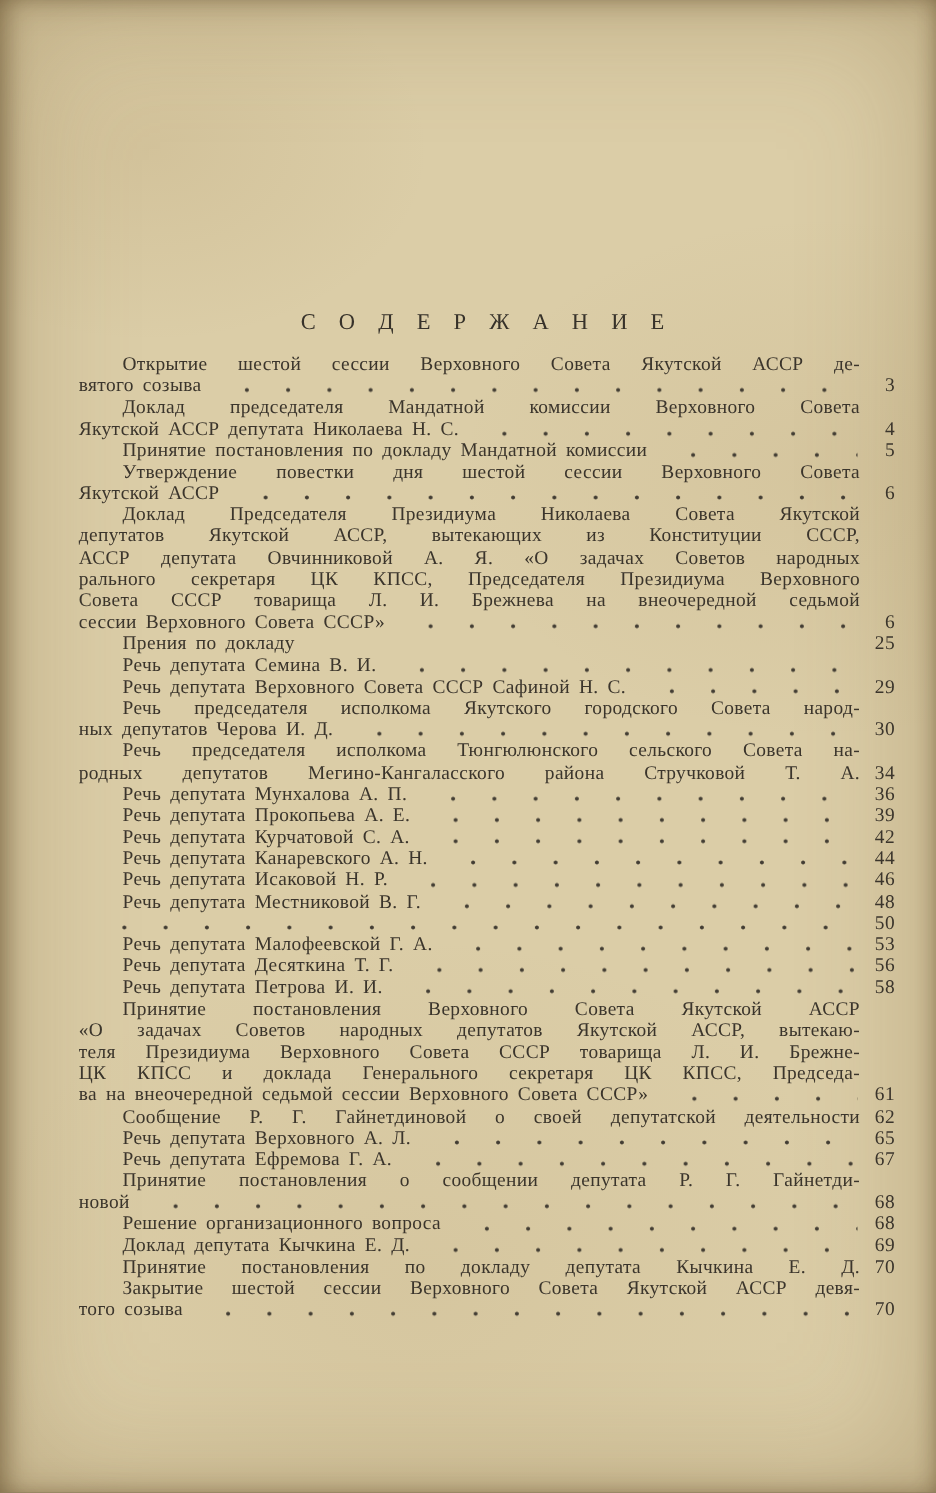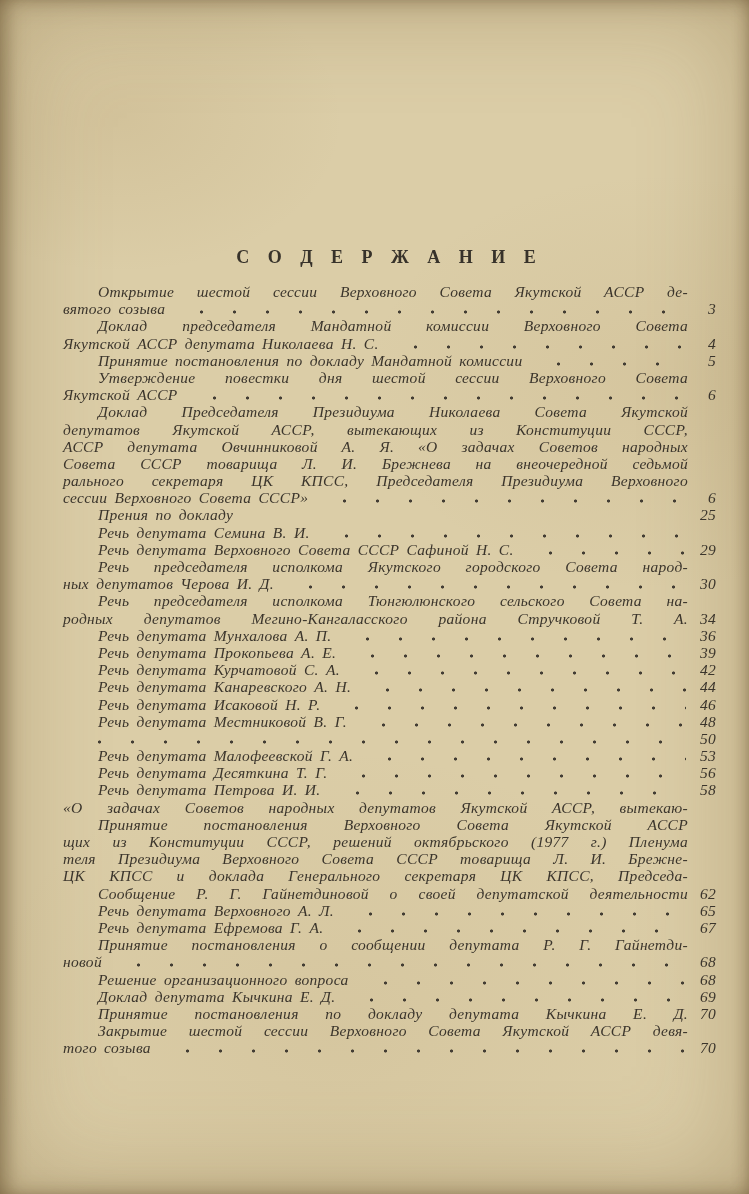--- a/index.html
+++ b/index.html
@@ -27,35 +27,34 @@
     left: 63px;
     top: 0;
     width: 653px;
   }
   .title {
     margin: 0;
     padding-top: 247px;
     text-align: center;
     font-size: 18px;
     line-height: 20px;
-    font-weight: bold;
+    font-weight: normal;
     letter-spacing: 7px;
     color: #37322a;
   }
   .toc { margin-top: 16px; }
   .row {
     display: flex;
-    align-items: center;
+    align-items: flex-end;
     height: 17.2px;
     font-size: 15.5px;
     line-height: 17.2px;
     word-spacing: 3px;
     letter-spacing: 0.3px;
     white-space: nowrap;
-    font-style: italic;
   }
   .row.f-j { padding-right: 28px; }
   .txt { flex: 0 0 auto; }
   .txt.ind { padding-left: 35px; }
   .txt.just {
     flex: 1 1 auto;
     white-space: normal;
     text-align: justify;
     text-align-last: justify;
   }
@@ -115,24 +114,24 @@
         <div class="row f-j">
           <span class="txt ind just">Доклад Председателя Президиума Николаева Совета Якутской</span>
         </div>
         <div class="row f-j">
           <span class="txt just">депутатов Якутской АССР, вытекающих из Конституции СССР,</span>
         </div>
         <div class="row f-j">
           <span class="txt just">АССР депутата Овчинниковой А. Я. «О задачах Советов народных</span>
         </div>
         <div class="row f-j">
+          <span class="txt just">рального секретаря ЦК КПСС, Председателя Президиума Верховного</span>
+        </div>
+        <div class="row f-j">
           <span class="txt just">Совета СССР товарища Л. И. Брежнева на внеочередной седьмой</span>
-        </div>
-        <div class="row f-j">
-          <span class="txt just">рального секретаря ЦК КПСС, Председателя Президиума Верховного</span>
         </div>
         <div class="row f-lp">
           <span class="txt">сессии Верховного Совета СССР»</span>
           <span class="leader"></span>
           <span class="pg">6</span>
         </div>
         <div class="row f-p">
           <span class="txt ind">Прения по докладу</span>
           <span class="sp"></span>
           <span class="pg">25</span>
@@ -205,33 +204,35 @@
           <span class="txt ind">Речь депутата Десяткина Т. Г.</span>
           <span class="leader"></span>
           <span class="pg">56</span>
         </div>
         <div class="row f-lp">
           <span class="txt ind">Речь депутата Петрова И. И.</span>
           <span class="leader"></span>
           <span class="pg">58</span>
         </div>
         <div class="row f-j">
+          <span class="txt ind just">Принятие постановления Верховного Совета Якутской АССР</span>
+        </div>
+        <div class="row f-j">
           <span class="txt just">«О задачах Советов народных депутатов Якутской АССР, вытекаю-</span>
         </div>
         <div class="row f-j">
-          <span class="txt ind just">Принятие постановления Верховного Совета Якутской АССР</span>
-        </div>
-        <div class="row f-j">
-          <span class="txt just">щих из Конституции СССР, решений октябрьского (1977 г.) Пленума</span>
-        </div>
-        <div class="row f-j">
           <span class="txt just">теля Президиума Верховного Совета СССР товарища Л. И. Брежне-</span>
         </div>
         <div class="row f-j">
           <span class="txt just">ЦК КПСС и доклада Генерального секретаря ЦК КПСС, Председа-</span>
+        </div>
+        <div class="row f-lp">
+          <span class="txt">ва на внеочередной седьмой сессии Верховного Совета СССР»</span>
+          <span class="leader"></span>
+          <span class="pg">61</span>
         </div>
         <div class="row f-jp">
           <span class="txt ind just">Сообщение Р. Г. Гайнетдиновой о своей депутатской деятельности</span>
           <span class="pg">62</span>
         </div>
         <div class="row f-lp">
           <span class="txt ind">Речь депутата Верховного А. Л.</span>
           <span class="leader"></span>
           <span class="pg">65</span>
         </div>

